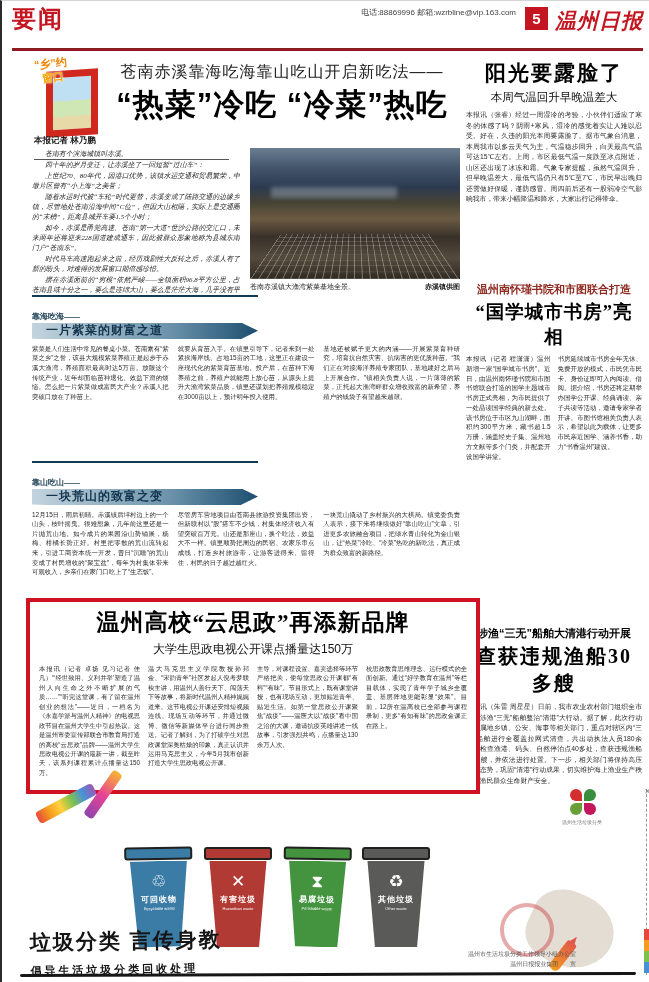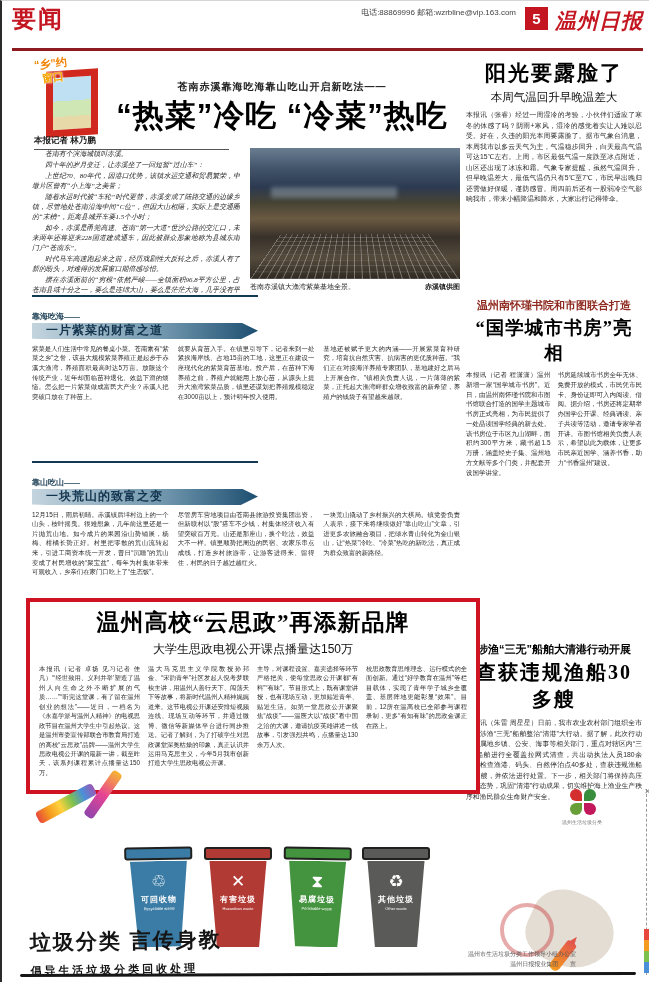--- a/index.html
+++ b/index.html
@@ -20,24 +20,24 @@
   .hl-block{position:absolute;left:30px;top:57px;width:428px;}
   .col-logo{position:absolute;left:0;top:0;width:66px;height:72px;}
   .logo-door{position:absolute;left:14px;top:12px;width:38px;height:52px;border:7px solid #d0281e;
         background:linear-gradient(180deg,#bfe0f2 0 45%,#cfe6b5 45% 75%,#e8d9a8 75% 100%);
         transform:skewY(-4deg);}
   .logo-t1{position:absolute;left:2px;top:-2px;font-size:11px;font-weight:900;color:#f08300;
         text-shadow:0 0 2px #fff,0 0 2px #fff;transform:rotate(-6deg);}
   .logo-t2{position:absolute;left:10px;top:12px;font-size:11px;font-weight:900;color:#f6a500;
         text-shadow:0 0 2px #fff,0 0 2px #fff;transform:rotate(-6deg);}
   .hl-txt{margin-left:72px;text-align:center;}
-  .kicker{font-size:10px;font-weight:700;letter-spacing:1px;margin-top:22px;}
+  .kicker{font-size:16px;font-weight:400;letter-spacing:1px;margin-top:4px;}
   .headline{font-size:31px;font-weight:900;letter-spacing:1px;line-height:1.15;margin-top:4px;color:#000;}
   .byline{position:absolute;left:32px;top:134px;width:195px;font-size:8.5px;font-weight:bold;
-        border-bottom:1px solid #555;padding-bottom:2px;}
+        border-bottom:1px solid #555;padding-bottom:12px;}
   
   .intro-row{position:absolute;left:30px;top:147px;width:428px;height:146px;display:flex;gap:10px;}
   .intro{width:208px;height:146px;overflow:hidden;font-family:"Liberation Serif",serif;
         font-style:italic;font-size:6.9px;line-height:1.45;color:#1e1e1e;}
   .intro p{margin:1px 0;text-indent:13px;text-align:justify;}
   .photo-wrap{width:210px;}
   .photo{position:relative;width:210px;height:131px;overflow:hidden;
         background:linear-gradient(180deg,#6a7d90 0%,#41536a 16%,#2c3a50 30%,#474334 42%,#6b5a42 54%,#38312a 68%,#544a3c 84%,#2f2a22 100%);}
   .photo:before{content:"";position:absolute;left:0;right:0;top:38%;bottom:0;
         background:repeating-linear-gradient(90deg,rgba(255,255,255,.35) 0 1px,transparent 1px 8px),
@@ -61,21 +61,21 @@
   .s1 .c{height:110px;} .s2 .c{height:122px;}
   .sec2{margin-top:7px;}
   .cols .c::first-letter{}
   
   .rcol{position:absolute;left:464px;top:58px;width:176px;}
   .r-head{font-family:"Liberation Serif",serif;font-weight:900;text-align:center;color:#000;}
   .weather .r-head{font-size:21px;letter-spacing:2px;}
   .r-sub{text-align:center;font-size:11.5px;margin-top:3px;color:#111;}
   .r-body{font-size:6.8px;line-height:1.55;text-align:justify;color:#2a2a2a;margin-top:5px;overflow:hidden;}
   .weather .r-body{height:162px;}
-  .r-kicker{text-align:center;font-size:11px;font-weight:bold;color:#8f2a20;margin-top:26px;}
+  .r-kicker{text-align:center;font-size:11px;font-weight:bold;color:#8f2a20;margin-top:10px;}
   .guoxue .r-head{font-size:18.5px;letter-spacing:1px;margin-top:2px;}
   .g-cols{display:flex;gap:7px;margin-top:5px;}
   .g-cols .c{flex:1;font-size:6.5px;line-height:1.5;text-align:justify;height:246px;overflow:hidden;color:#2a2a2a;}
   .fishing .r-kicker{color:#000;font-size:11px;margin-top:26px;}
   .fishing .r-head{font-size:20px;letter-spacing:2px;margin-top:2px;}
   .fishing .r-body{height:138px;}
   
   .redbox{position:absolute;left:24px;top:597px;width:428px;height:178px;border:4px solid #cf1322;
         background:#fff;padding:5px 9px;}
   .rb-head{font-family:"Liberation Serif",serif;font-size:23px;font-weight:900;text-align:center;

